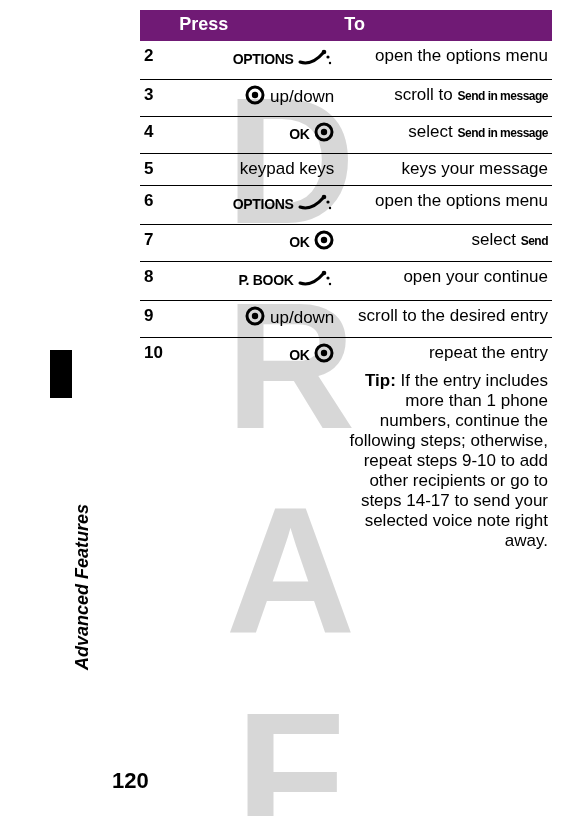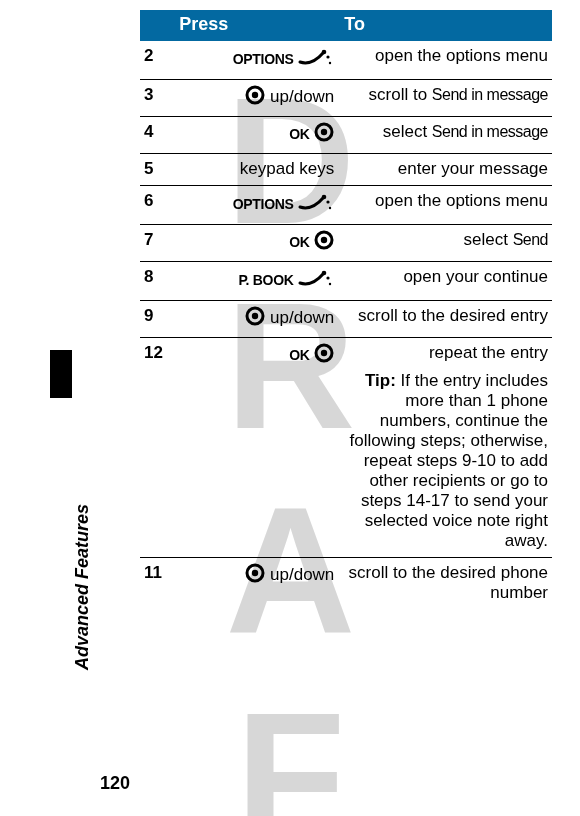--- a/index.html
+++ b/index.html
@@ -57,36 +57,36 @@
     position: absolute;
     left: 42px;
     top: 320px;
     font-style: italic;
     font-weight: bold;
     font-size: 18px;
     white-space: nowrap;
   }
   .pagenum {
     position: absolute;
-    left: 100px;
+    left: 112px;
     bottom: 22px;
     font-weight: bold;
-    font-size: 18px;
+    font-size: 22px;
     margin-top: 48px;
   }
   
   .tbl {
     position: absolute;
     top: 10px;
     left: 140px;
     width: 412px;
     border-collapse: collapse;
   }
   .tbl th {
-    background: #0369a1;
+    background: #701a75;
     color: #fff;
     text-align: left;
     font-size: 18px;
     font-weight: bold;
     padding: 4px 6px 6px 6px;
   }
   .tbl td {
     vertical-align: top;
     font-size: 17px;
     padding: 5px 4px 6px 4px;
@@ -110,22 +110,22 @@
   }
   .softkey-label {
     font-family: "Arial Black", Arial, sans-serif;
     font-weight: 900;
     font-size: 14px;
     letter-spacing: -0.3px;
   }
   .cond {
     font-family: "Arial Narrow", Arial, sans-serif;
     font-stretch: condensed;
-    font-weight: 400;
-    font-size: 16px;
+    font-weight: 700;
+    font-size: 12px;
     letter-spacing: -0.5px;
   }
   .tip-label {
     font-weight: bold;
   }
   .tip-block {
     margin-top: 8px;
   }
   
   .icon {
@@ -177,21 +177,21 @@
         <tr>
           <td class="step-num">4</td>
           <td class="press-col"><span class="softkey-label">OK</span> <span class="nav-circle"><svg width="20" height="20" viewBox="0 0 20 20">
                 <use href="#nav-icon"></use>
               </svg></span></td>
           <td class="to-col"><span>select </span><span class="cond">Send in message</span></td>
         </tr>
         <tr>
           <td class="step-num">5</td>
           <td class="press-col"><span>keypad keys</span></td>
-          <td class="to-col"><span>enter your message</span></td>
+          <td class="to-col"><span>keys your message</span></td>
         </tr>
         <tr>
           <td class="step-num">6</td>
           <td class="press-col"><span class="softkey-label">OPTIONS</span> <span class="icon"><svg width="36" height="22" viewBox="0 0 36 22">
                 <use href="#softkey-icon"></use>
               </svg></span></td>
           <td class="to-col"><span>open the options menu</span></td>
         </tr>
         <tr>
           <td class="step-num">7</td>
@@ -208,32 +208,25 @@
           <td class="to-col"><span>open your continue</span></td>
         </tr>
         <tr>
           <td class="step-num">9</td>
           <td class="press-col"><span class="nav-circle"><svg width="20" height="20" viewBox="0 0 20 20">
                 <use href="#nav-icon"></use>
               </svg></span> <span>up/down</span></td>
           <td class="to-col"><span>scroll to the desired entry</span></td>
         </tr>
         <tr>
-          <td class="step-num">12</td>
+          <td class="step-num">10</td>
           <td class="press-col"><span class="softkey-label">OK</span> <span class="nav-circle"><svg width="20" height="20" viewBox="0 0 20 20">
                 <use href="#nav-icon"></use>
               </svg></span></td>
           <td class="to-col"><span>repeat the entry</span><div class="tip-block"><span class="tip-label">Tip:</span><span> If the entry includes more than 1 phone numbers, continue the following steps; otherwise, repeat steps 9-10 to add other recipients or go to steps 14-17 to send your selected voice note right away.</span></div></td>
-        </tr>
-        <tr>
-          <td class="step-num">11</td>
-          <td class="press-col"><span class="nav-circle"><svg width="20" height="20" viewBox="0 0 20 20">
-                <use href="#nav-icon"></use>
-              </svg></span> <span>up/down</span></td>
-          <td class="to-col"><span>scroll to the desired phone number</span></td>
         </tr>
       </tbody>
   </table>
 
 </div>
 
 <svg width="0" height="0" style="position:absolute">
   <defs>
     <g id="softkey-icon">
 

